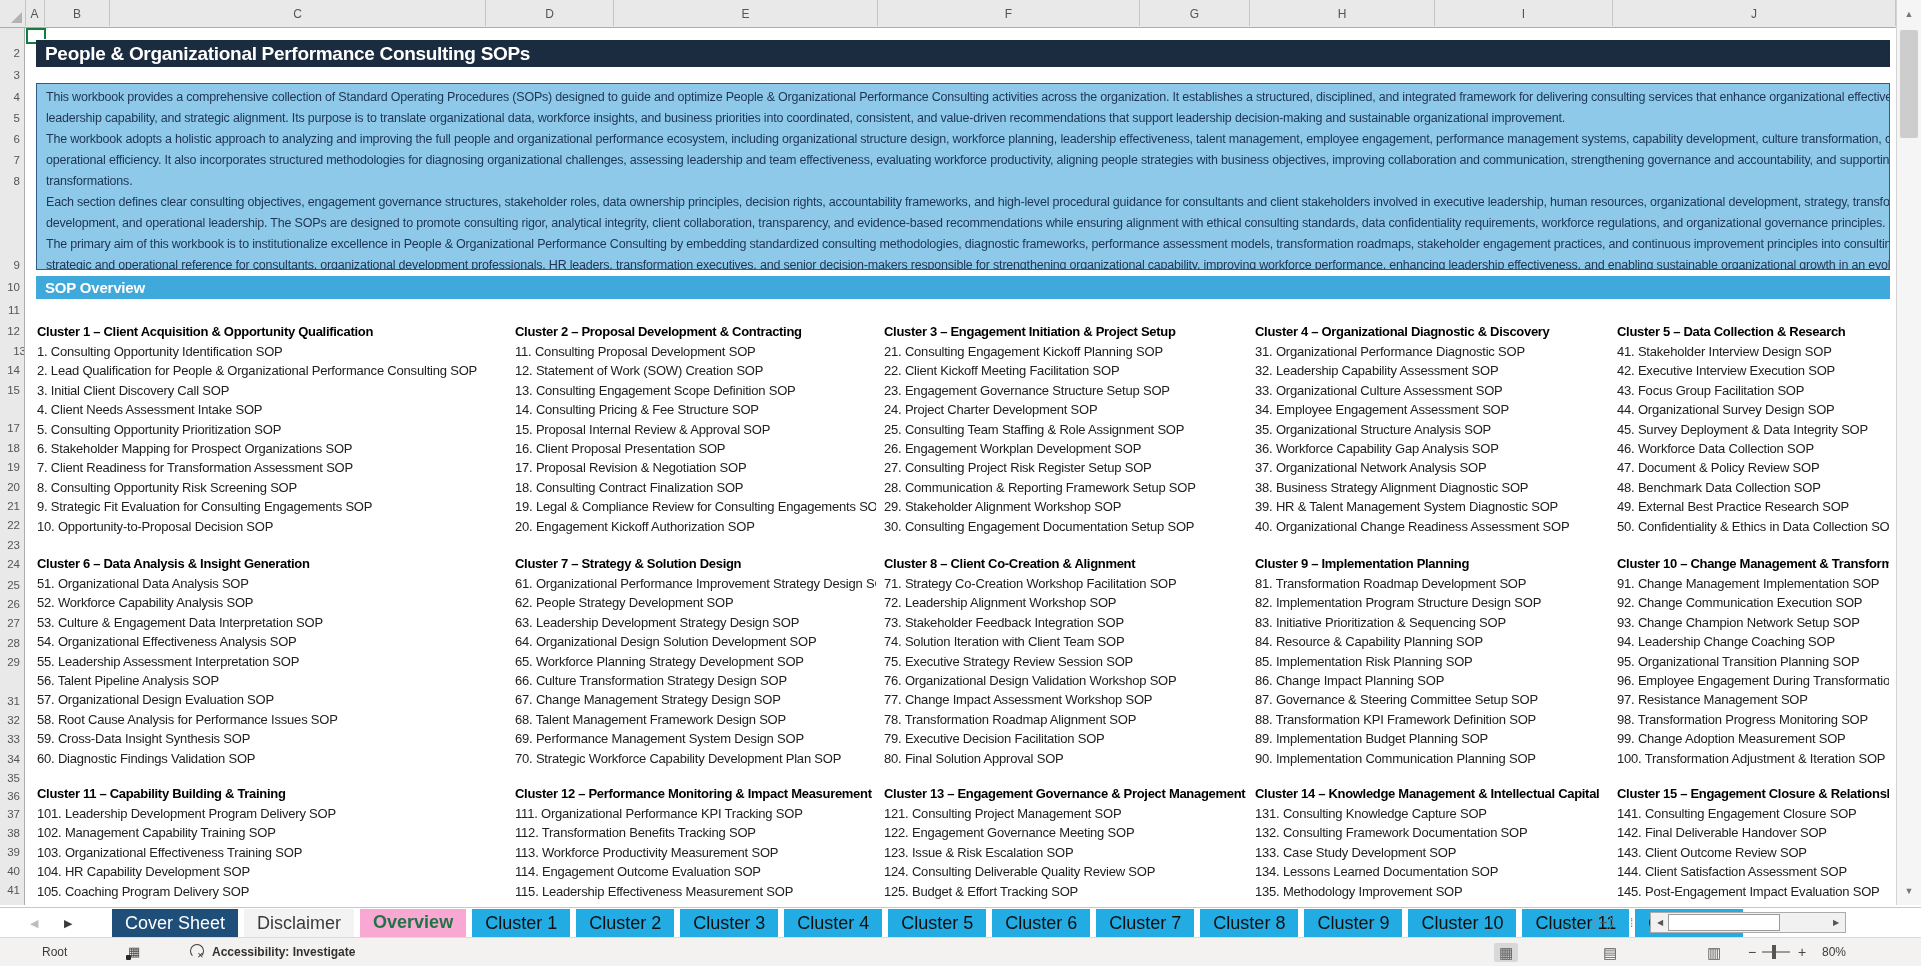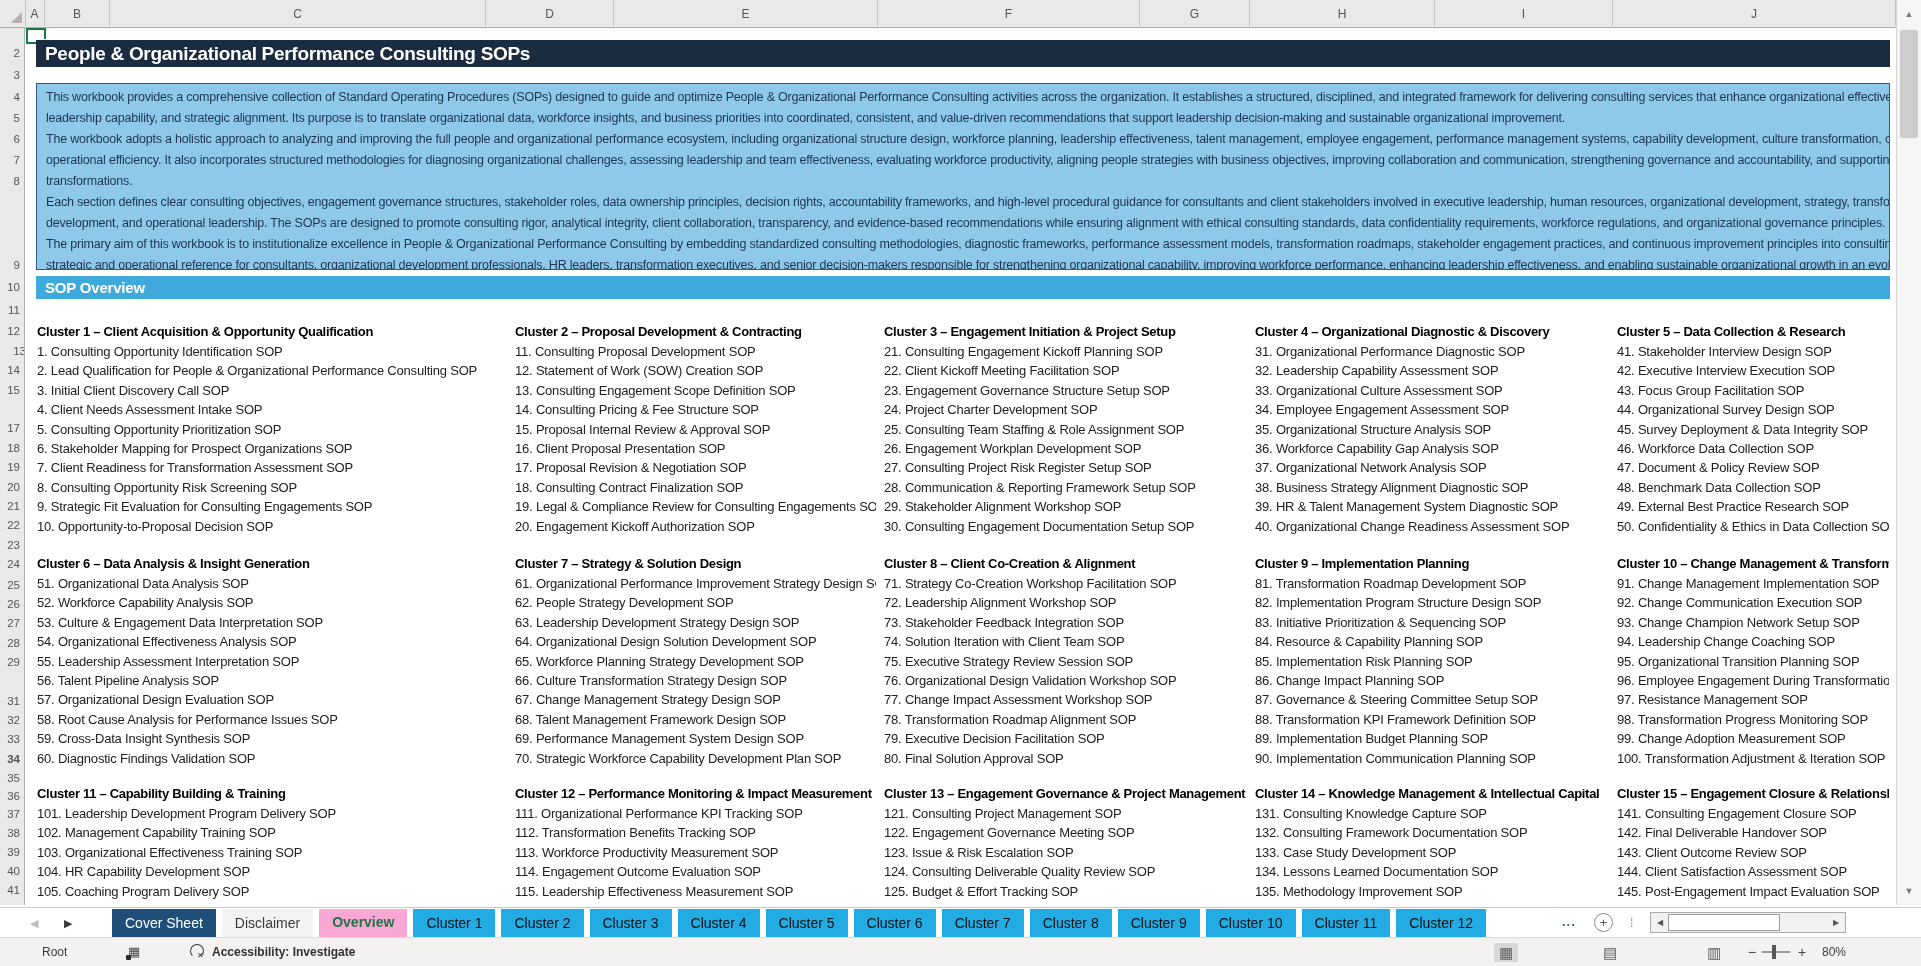--- a/index.html
+++ b/index.html
@@ -51,21 +51,21 @@
   .v-arrow{position:absolute;left:0;width:24px;height:22px;text-align:center;color:#777;
             font-size:9px;line-height:22px;background:#F5F5F5;}
   .v-thumb{position:absolute;left:3px;width:18px;background:#CDCDCD;border-radius:2px;}
 
   
   .tab-bar{position:absolute;left:0;top:907px;width:1921px;height:30px;background:#FFFFFF;
            border-top:1px solid #C8C8C8;box-sizing:border-box;}
   .tab-nav{position:absolute;left:0;top:0;width:110px;height:30px;}
   .tab-nav .nv{position:absolute;top:0;height:30px;line-height:30px;font-size:11px;}
   .tabs{position:absolute;left:112px;top:1px;height:29px;display:flex;gap:6px;}
-  .tab{height:43px;line-height:29px;padding:0 13px;font-size:14px;color:#222;white-space:nowrap;
+  .tab{height:43px;line-height:29px;padding:0 13px;font-size:18px;color:#222;white-space:nowrap;
        box-sizing:border-box;text-align:right;}
   .tab.navy{background:#1F4E79;color:#fff;}
   .tab.plain{background:#F3F3F3;color:#3a3a3a;}
   .tab.active{background:#f9a8d4;color:#217346;font-weight:bold;border-bottom:3px solid #217346;
        line-height:26px;}
   .tab.cyan{background:#22ACE3;color:#101010;}
   .more-tabs{position:absolute;left:1562px;top:0;height:30px;line-height:28px;color:#217346;
        font-weight:bold;font-size:13px;letter-spacing:1px;}
   .add-sheet{position:absolute;left:1594px;top:5px;width:19px;height:19px;border:1px solid #8a8a8a;
        border-radius:50%;text-align:center;line-height:18px;font-size:13px;color:#555;box-sizing:border-box;}
@@ -145,21 +145,21 @@
         <div class="row-num" style="top: 528px;">24</div>
         <div class="row-num" style="top: 549px;">25</div>
         <div class="row-num" style="top: 568px;">26</div>
         <div class="row-num" style="top: 587px;">27</div>
         <div class="row-num" style="top: 607px;">28</div>
         <div class="row-num" style="top: 626px;">29</div>
         <div class="row-num" style="top: 645px; padding-left: 20px;">30</div>
         <div class="row-num" style="top: 665px;">31</div>
         <div class="row-num" style="top: 684px;">32</div>
         <div class="row-num" style="top: 703px;">33</div>
-        <div class="row-num" style="top: 723px; font-weight: bold;">34</div>
+        <div class="row-num" style="top: 723px;">34</div>
         <div class="row-num" style="top: 742px;">35</div>
         <div class="row-num" style="top: 760px;">36</div>
         <div class="row-num" style="top: 778px;">37</div>
         <div class="row-num" style="top: 797px;">38</div>
         <div class="row-num" style="top: 816px;">39</div>
         <div class="row-num" style="top: 835px;">40</div>
         <div class="row-num" style="top: 854px;">41</div>
         <div class="row-num" style="top: 873px;">42</div>
       </div>
   </div>

